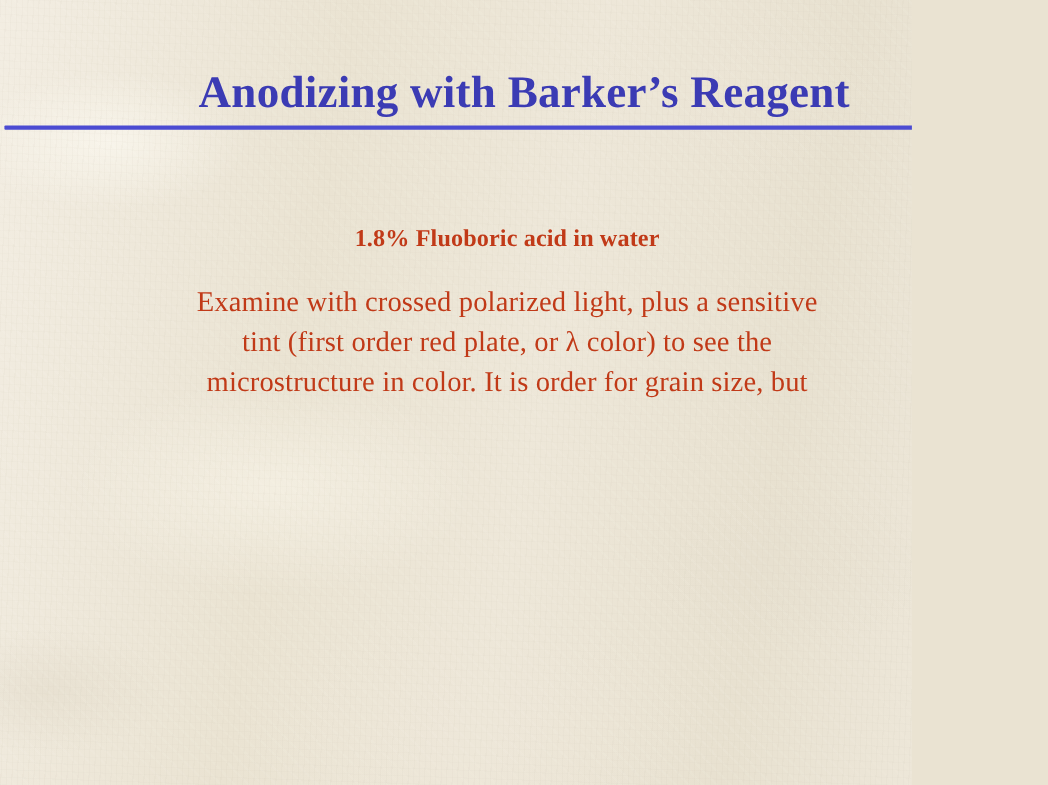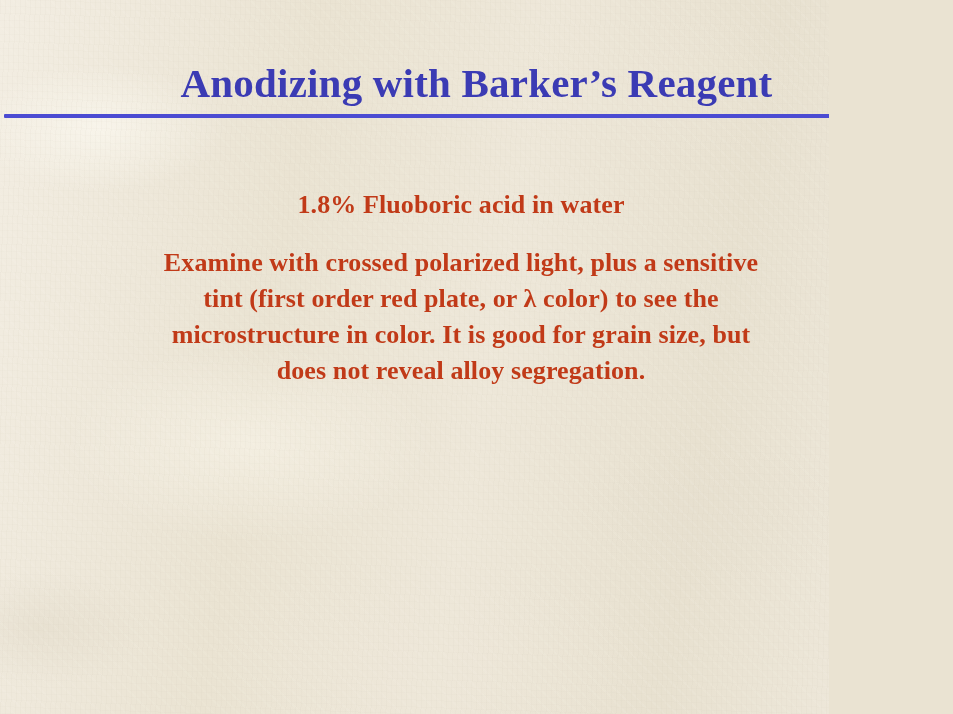--- a/index.html
+++ b/index.html
@@ -82,36 +82,36 @@
 
   
   .body-block {
     position: absolute;
     top: 188px;
     left: 66px;
     width: 790px;
     text-align: center;
   }
   .body-line {
-    margin: 0;
+    margin: 12px;
     color: #c13a18;
     font-family: "Liberation Serif", "DejaVu Serif", serif;
     font-weight: bold;
-    font-size: 26px;
+    font-size: 22px;
     line-height: 34px;
     letter-spacing: 0.1px;
   }
   .body-line.spaced {
     margin-bottom: 23px;
   }
   .body-paragraph {
     margin: 0;
     color: #c13a18;
     font-family: "Liberation Serif", "DejaVu Serif", serif;
-    font-weight: bold;
+    font-weight: normal;
     font-size: 26px;
     line-height: 36px;
     letter-spacing: 0.1px;
     text-align: center;
   }
   .body-paragraph .pline {
     display: block;
     white-space: nowrap;
   }
 </style>
@@ -130,19 +130,18 @@
   <div class="title-rule"></div>
 
   <div class="body-block">
 
     <p class="body-line spaced">1.8% Fluoboric acid in water</p>
 
 
     <div class="body-paragraph">
       <span class="pline">Examine with crossed polarized light, plus a sensitive</span>
       <span class="pline">tint (first order red plate, or λ color) to see the</span>
-      <span class="pline">microstructure in color. It is good for grain size, but</span>
-      <span class="pline">does not reveal alloy segregation.</span>
+      <span class="pline">microstructure in color. It is order for grain size, but</span>
     </div>
 
   </div>
 
 </div>
 
 </body></html>

